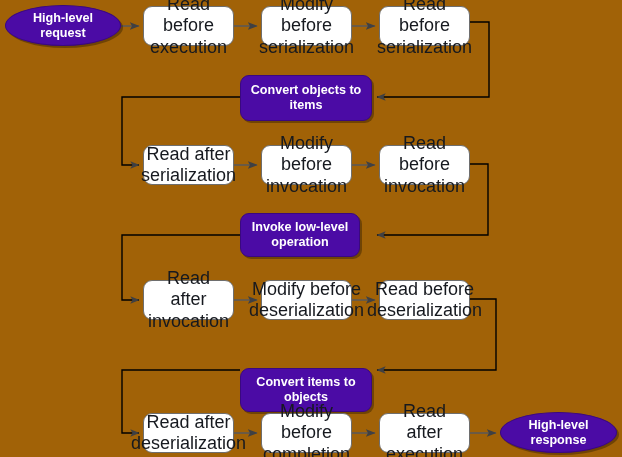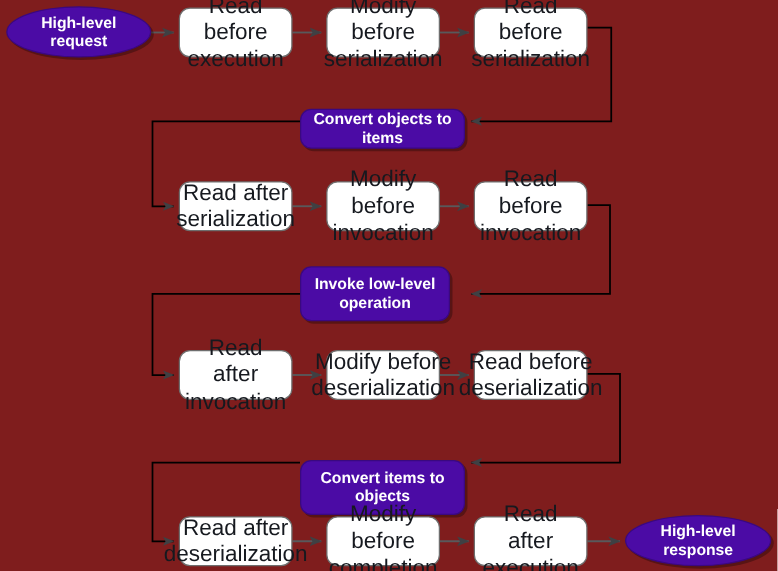--- a/index.html
+++ b/index.html
@@ -7,21 +7,21 @@
     padding: 0;
     background: #ffffff;
   }
   body {
     font-family: "Liberation Sans", sans-serif;
   }
   #diagram-root {
     position: relative;
     width: 622px;
     height: 457px;
-    background: #7f1d1d;
+    background: #a16207;
     overflow: hidden;
   }
   #edge-layer {
     position: absolute;
     left: 0;
     top: 0;
     width: 622px;
     height: 457px;
   }
   .node {
@@ -107,21 +107,21 @@
 execution</span>
       </div>
       <div class="node node-step" style="left: 261px; top: 6px; width: 91px; height: 40px;">
         <span class="node-label">Modify before
 serialization</span>
       </div>
       <div class="node node-step" style="left: 379px; top: 6px; width: 91px; height: 40px;">
         <span class="node-label">Read before
 serialization</span>
       </div>
-      <div class="node node-accent" style="left: 240px; top: 75px; width: 132px; height: 32px; margin-top: 12px;">
+      <div class="node node-accent" style="left: 240px; top: 75px; width: 132px; height: 46px;">
         <span class="node-label">Convert objects to
 items</span>
       </div>
       <div class="node node-step" style="left: 143px; top: 145px; width: 91px; height: 40px;">
         <span class="node-label">Read after
 serialization</span>
       </div>
       <div class="node node-step" style="left: 261px; top: 145px; width: 91px; height: 40px;">
         <span class="node-label">Modify before
 invocation</span>

